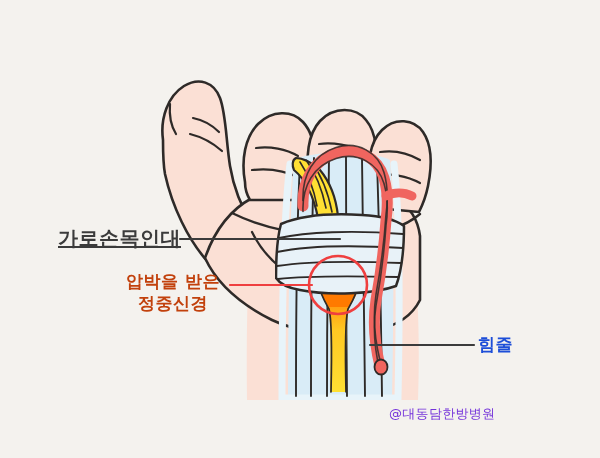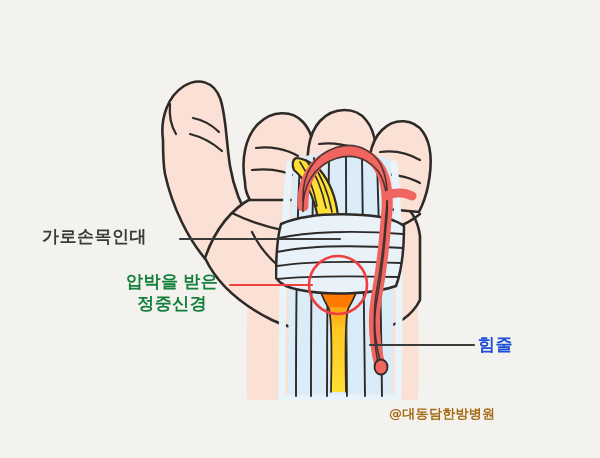--- a/index.html
+++ b/index.html
@@ -28,50 +28,50 @@
     display: block;
   }
   .label-text {
     position: absolute;
     white-space: nowrap;
     font-family: "DejaVu Sans", sans-serif;
     font-weight: 700;
     letter-spacing: 0.5px;
   }
   #label-ligament {
-    left: 42px;
+    left: 58px;
     top: 225px;
-    font-size: 17px;
+    font-size: 20px;
     color: #3b3b3b;
+    text-decoration: underline;
   }
   #label-nerve {
     left: 126px;
     top: 271px;
     font-size: 17px;
-    color: #15803d;
+    color: #c2410c;
     text-align: center;
     line-height: 1.28;
-    font-family: Liberation Serif, serif;
   }
   #label-nerve span {
     display: block;
   }
   #label-tendon {
     left: 478px;
     top: 333px;
     font-size: 17px;
     color: #1d4ed8;
   }
   #watermark {
     position: absolute;
     left: 389px;
     top: 405px;
     font-size: 13px;
-    font-weight: 700;
-    color: #a16207;
+    font-weight: 400;
+    color: #6d28d9;
     letter-spacing: 0.3px;
     opacity: 0.95;
   }
 </style>
 </head>
 <body>
 
 <div id="canvas-root">
 
   <svg id="figure-svg" viewBox="0 0 600 458">

